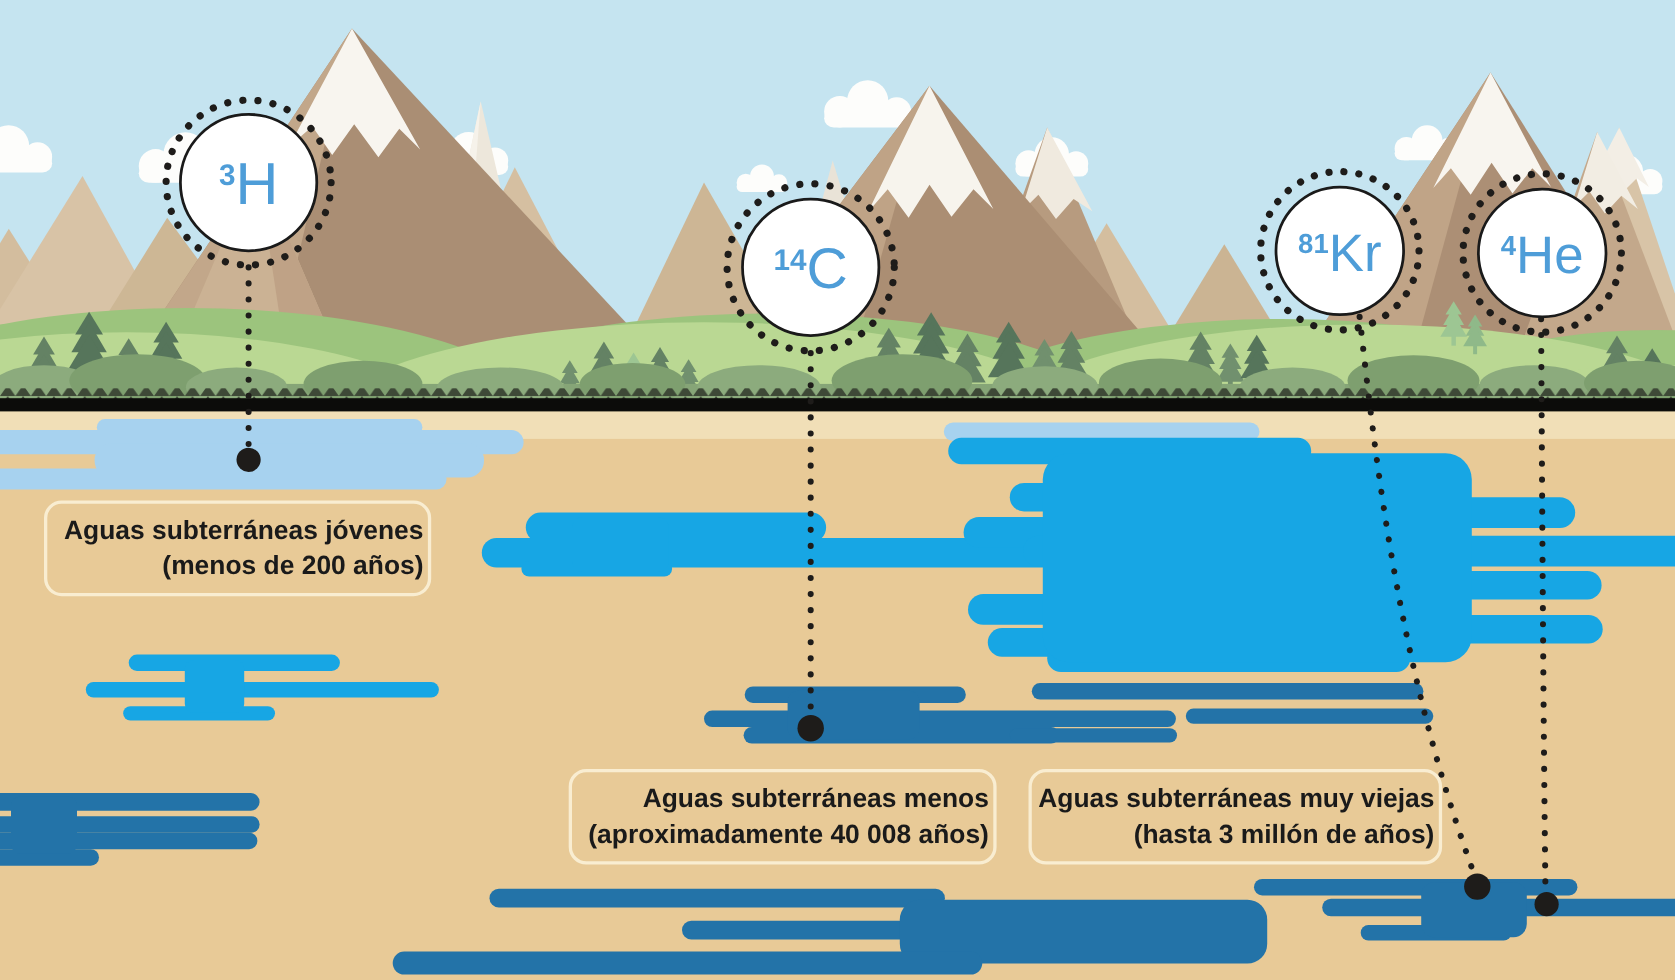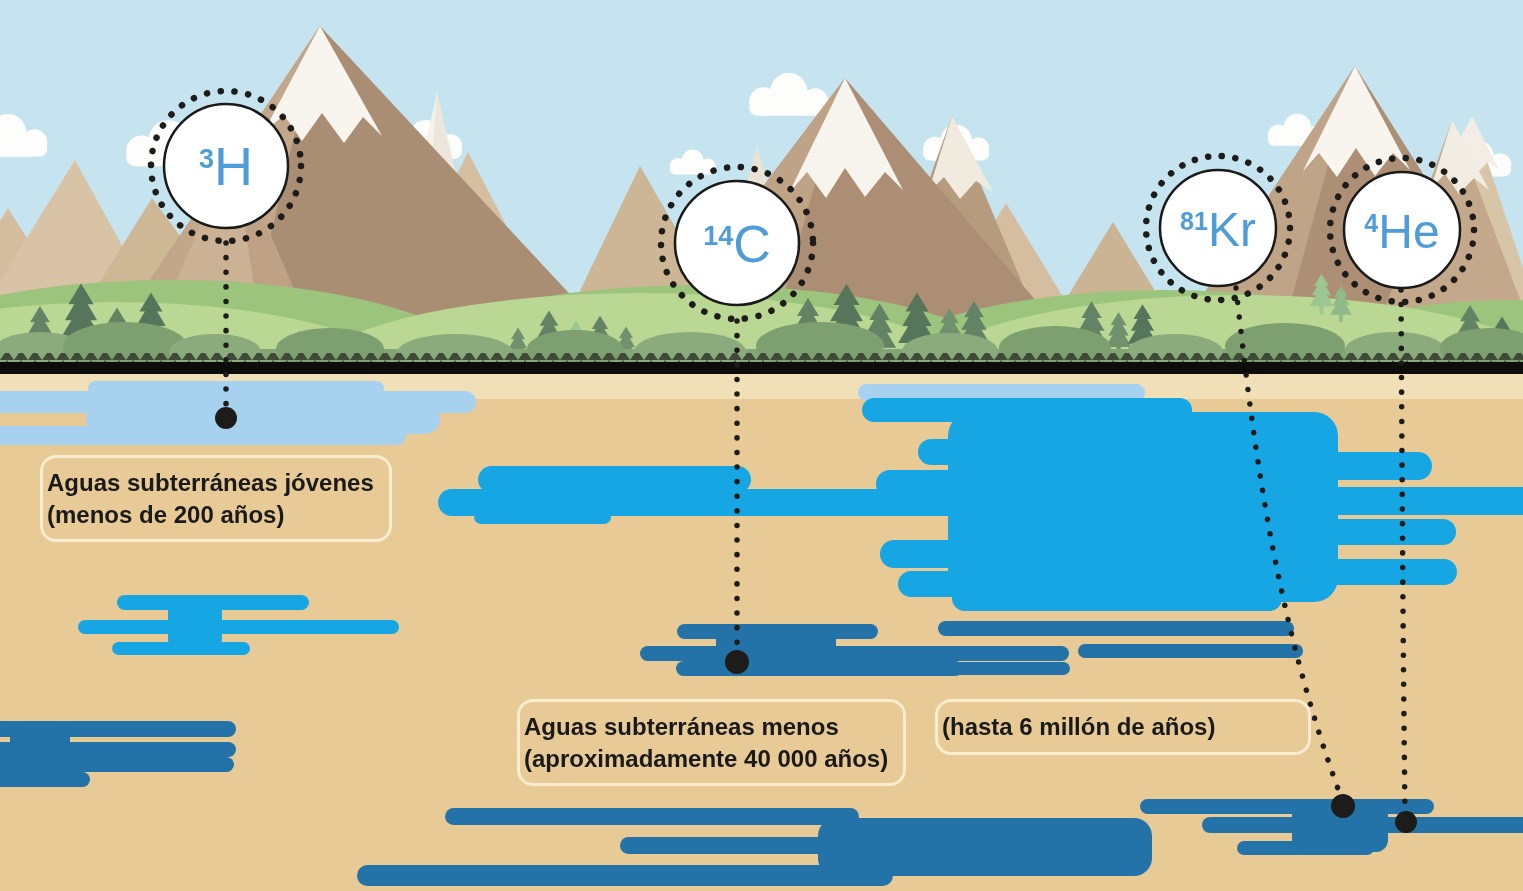--- a/index.html
+++ b/index.html
@@ -1,20 +1,20 @@
 <!DOCTYPE html>
 <html><head>
 <meta charset="utf-8">
 <style>
   html,body{margin:0;padding:0;background:#E8CA97;}
   #scene{position:relative;width:1523px;height:891px;overflow:hidden;
          font-family:"Liberation Sans",sans-serif;}
   #scene svg{position:absolute;left:0;top:0;display:block;}
   .label-box{position:absolute;border:3px solid rgba(250,240,214,0.92);
-             border-radius:16px;text-align:left;color:#1a1a1a;
+             border-radius:16px;text-align:right;color:#1a1a1a;
              font-weight:700;font-size:24px;line-height:1.32;
              padding:9px 4px;box-sizing:border-box;}
   .iso-mass{font-weight:700;}
 </style>
 </head>
 <body>
 
 <div id="scene">
 <svg width="1523" height="891" viewBox="0 0 1523 891">
   <defs>
@@ -232,18 +232,19 @@
     </g>
   </g>
 </svg>
 
 <div class="label-box" style="left:40px;top:455px;width:352px;">
   <div>Aguas subterráneas jóvenes</div>
   <div>(menos de 200 años)</div>
 </div>
 <div class="label-box" style="left:517px;top:699px;width:389px;">
   <div>Aguas subterráneas menos</div>
-  <div>(aproximadamente 40 000 años)</div>
+  <div>(aproximadamente 40 008 años)</div>
 </div>
 <div class="label-box" style="left:935px;top:699px;width:376px;">
-  <div>(hasta 6 millón de años)</div>
+  <div>Aguas subterráneas muy viejas</div>
+  <div>(hasta 3 millón de años)</div>
 </div>
 </div>
 
 </body></html>

